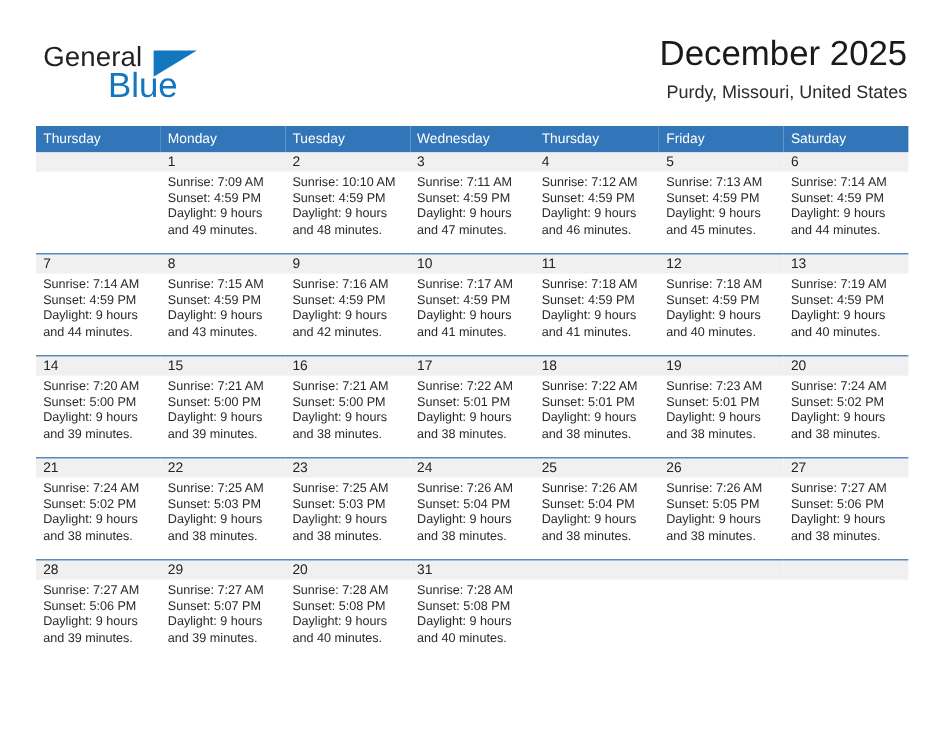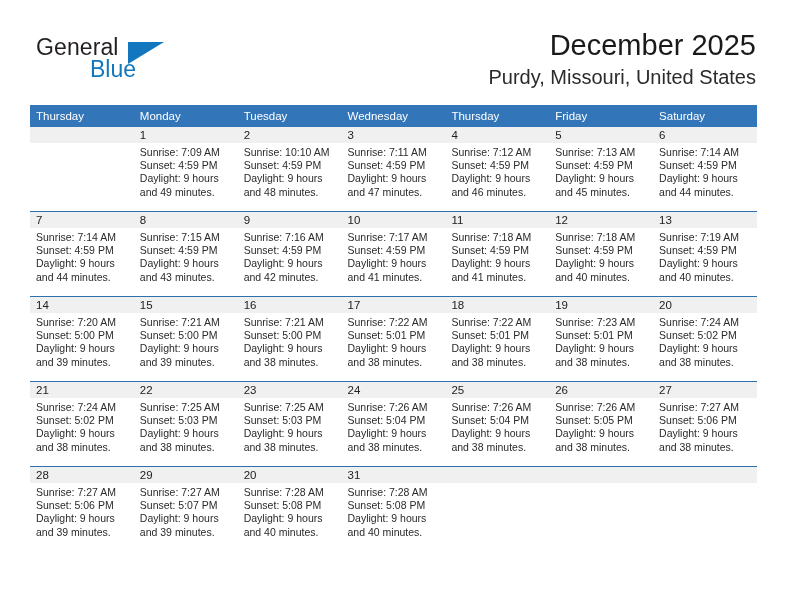--- a/index.html
+++ b/index.html
@@ -41,21 +41,21 @@
     top: 0;
     font-size: 23px;
     letter-spacing: 0.1px;
     color: #231f20;
     font-family: "Liberation Sans", sans-serif;
   }
   .brand-blue {
     position: absolute;
     left: 54px;
     top: 22px;
-    font-size: 23px;
+    font-size: 29px;
     color: #1277be;
     font-family: "Liberation Sans", sans-serif;
   }
   .brand-triangle {
     position: absolute;
     left: 92px;
     top: 8px;
     width: 0;
     height: 0;
     border-left: 36px solid #1277be;
@@ -70,21 +70,21 @@
   }
   .cal-title {
     font-size: 29px;
     font-weight: normal;
     color: #1a1a1a;
     line-height: 34px;
     white-space: nowrap;
   }
   .cal-subtitle {
     margin-top: 6px;
-    font-size: 20px;
+    font-size: 15px;
     font-weight: normal;
     color: #2b2b2b;
     line-height: 19px;
     white-space: nowrap;
   }
 
   
   .calendar {
     position: absolute;
     left: 30px;

